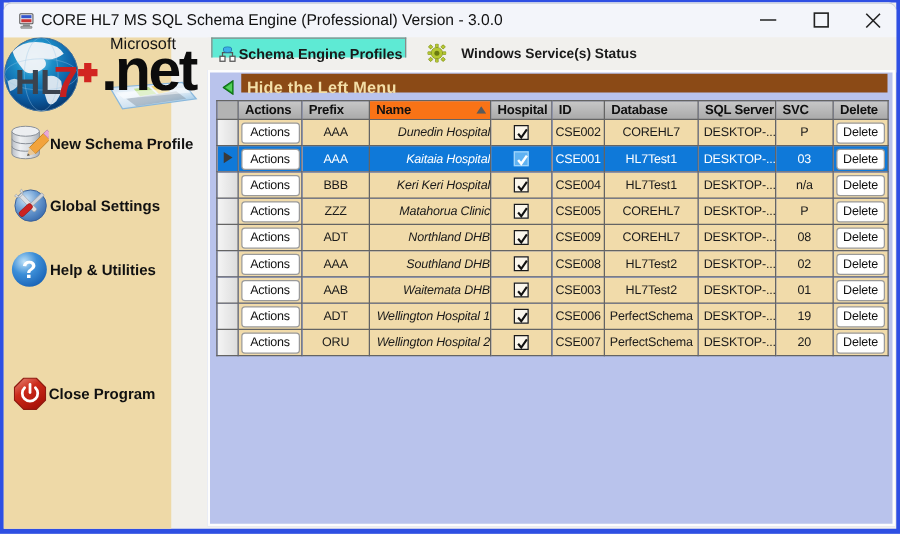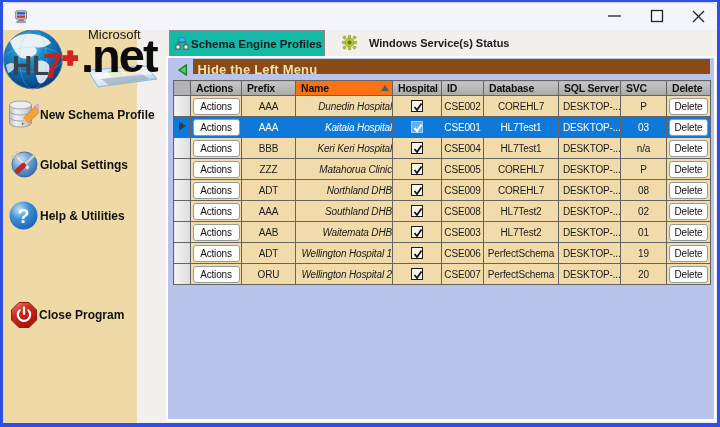--- a/index.html
+++ b/index.html
@@ -8,21 +8,21 @@
   .abs { position:absolute; }
   
   #win { position:absolute; left:3px; top:2px; right:3px; bottom:4px; background:#f1f0ed; }
   #titlebar { position:absolute; left:0; top:0; right:0; height:28px; background:#f3f5fa; border-radius:6px 6px 0 0; box-shadow:inset 0 1px 0 #c8cdd6; }
   #title { position:absolute; left:30px; top:7px; font-size:12.5px; color:#111; white-space:nowrap; }
   
   #sidebar { position:absolute; left:0; top:28px; width:134px; bottom:0; background:#eed9a7; }
   .sblabel { position:absolute; font-size:12px; font-weight:bold; color:#111; white-space:nowrap;text-align:right; }
   
   #tabstrip { position:absolute; left:163px; top:28px; right:0; height:28px; background:#f1f0ed; }
-  #tab1 { position:absolute; left:166px; top:28px; width:156px; height:28px; background:#14b8a6; border:1px solid #8a8a8a; border-bottom:none; }
+  #tab1 { position:absolute; left:166px; top:28px; width:156px; height:16px; background:#5eead4; border:1px solid #8a8a8a; border-bottom:none; }
   #tab1 span, #tab2 span { font-size:11.5px; font-weight:bold; color:#1a1a1a; white-space:nowrap; }
   
   #panel { position:absolute; left:163px; top:53.5px; right:1px; bottom:2px; background:#b9c3ec; border:2px solid #fdfdfd; }
   #brownbar { position:absolute; left:189.5px; top:56.5px; width:517.5px; height:15px; background:#8b4a16; }
   #brownbar span { position:absolute; left:5px; top:3px; font-size:13px; font-weight:bold; color:#f3dfa8; letter-spacing:0.2px; }
   
   table { border-collapse:collapse; table-layout:fixed;border-radius:24px; }
   #grid { position:absolute; left:170px; top:78px; width:538px; }
   td, th { border:1px solid #646464; overflow:hidden; white-space:nowrap; font-weight:normal; }
   th { background:linear-gradient(#c6c6c6,#a9a9a9); height:15px; font-size:10.5px; letter-spacing:-0.2px; font-weight:bold; color:#111; text-align:left; padding:0 0 0 5px; }
@@ -45,20 +45,21 @@
 <div id="win">
 
   <div id="titlebar">
     <svg class="abs" style="left:12px; top:8px;" width="13" height="14" viewBox="0 0 16 15">
       <rect x="1" y="0" width="13" height="10" rx="1" fill="#e8e8ee" stroke="#555" stroke-width="1"></rect>
       <rect x="2.5" y="1.5" width="10" height="3" fill="#3355cc"></rect>
       <rect x="2.5" y="5.5" width="10" height="3" fill="#cc3333"></rect>
       <rect x="4" y="10.5" width="7" height="2" fill="#888"></rect>
       <rect x="2" y="12.5" width="11" height="2" rx="0.5" fill="#aaa" stroke="#666" stroke-width="0.5"></rect>
     </svg>
+    <div id="title">CORE HL7 MS SQL Schema Engine (Professional) Version - 3.0.0</div>
     <svg class="abs" style="left:598px; top:0;" width="120" height="28" viewBox="0 0 120 28">
       <line x1="7" y1="14" x2="20" y2="14" stroke="#222" stroke-width="1.3"></line>
       <rect x="50.5" y="8.5" width="11" height="11" fill="none" stroke="#222" stroke-width="1.3"></rect>
       <line x1="92" y1="9" x2="103" y2="20" stroke="#222" stroke-width="1.3"></line>
       <line x1="103" y1="9" x2="92" y2="20" stroke="#222" stroke-width="1.3"></line>
     </svg>
   </div>
 
   <div id="sidebar">
 

